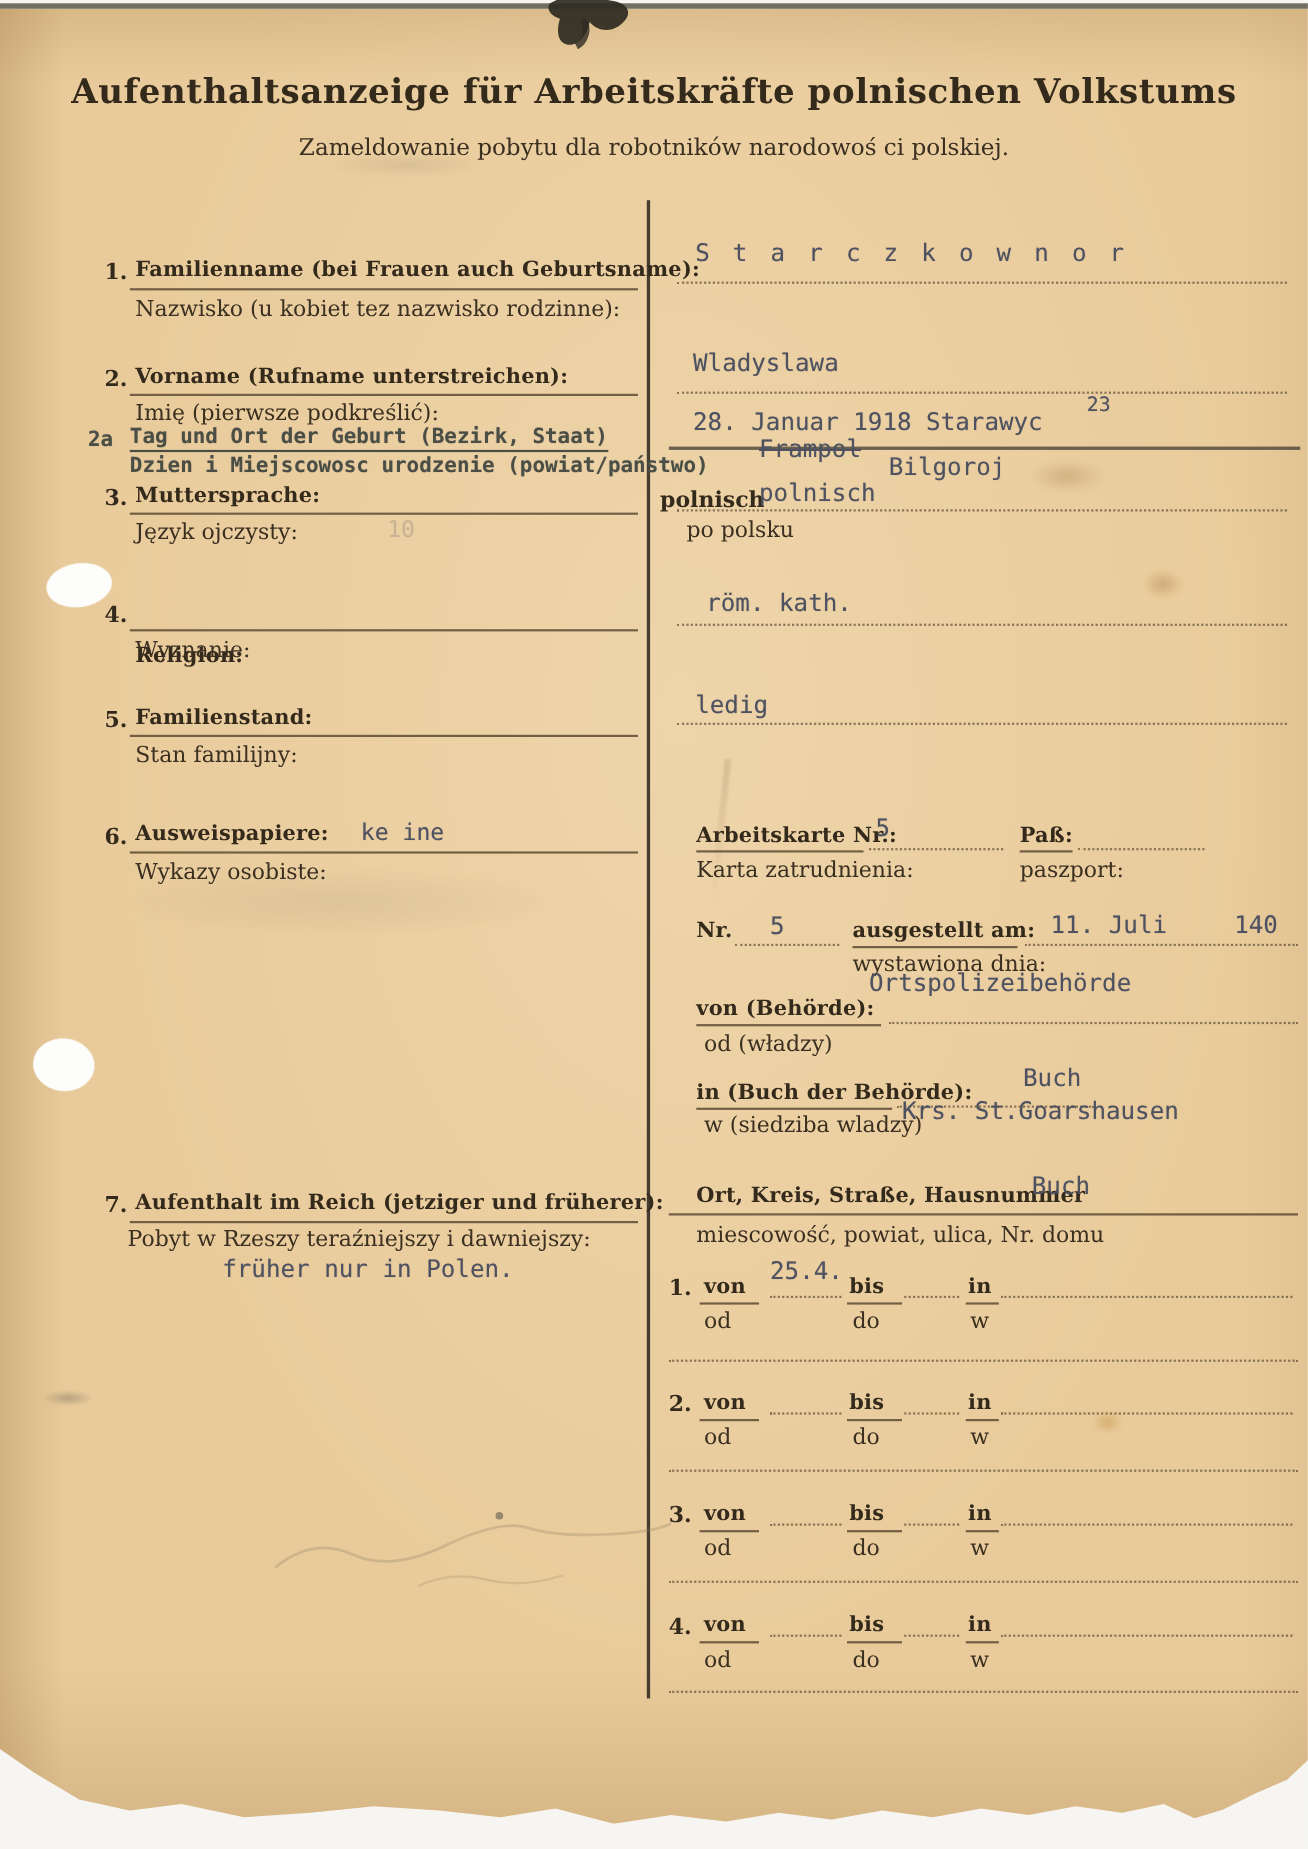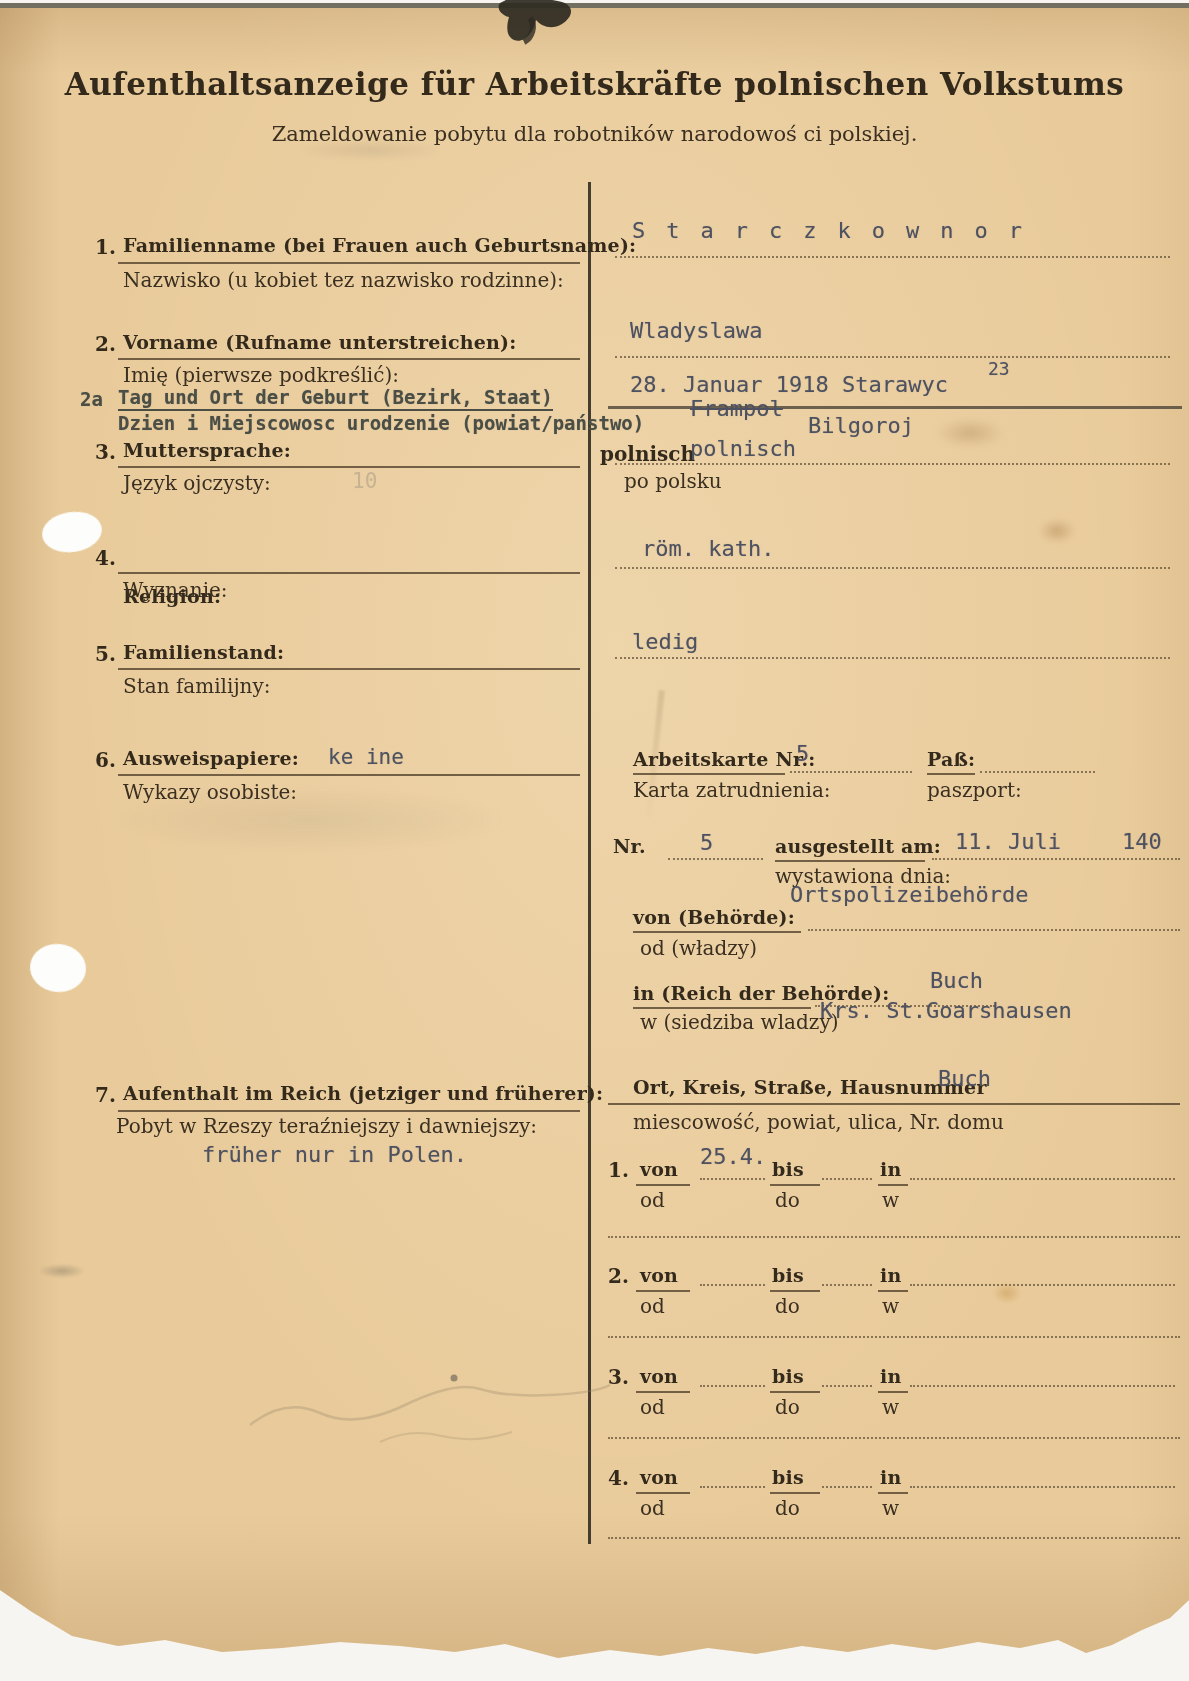--- a/index.html
+++ b/index.html
@@ -119,37 +119,37 @@
   <div class="abs frak lab-de" style="left:633px;top:748px;">Arbeitskarte Nr.:</div>
   <div class="rule" style="left:633px;top:773px;width:152px;"></div>
   <div class="abs typed val" style="left:796px;top:741px;">5</div>
   <div class="dotted" style="left:790px;top:771px;width:122px;"></div>
   <div class="abs frak lab-de" style="left:927px;top:748px;">Paß:</div>
   <div class="rule" style="left:927px;top:773px;width:48px;"></div>
   <div class="dotted" style="left:980px;top:771px;width:115px;"></div>
   <div class="abs antiq lab-pl" style="left:633px;top:778px;">Karta zatrudnienia:</div>
   <div class="abs antiq lab-pl" style="left:927px;top:778px;">paszport:</div>
 
-  <div class="abs frak lab-de" style="left:613px;top:835px;text-align:right;">Nr.</div>
+  <div class="abs frak lab-de" style="left:633px;top:835px;text-align:right;">Nr.</div>
   <div class="dotted" style="left:668px;top:858px;width:95px;"></div>
   <div class="abs typed val" style="left:700px;top:830px;">5</div>
   <div class="abs frak lab-de" style="left:775px;top:835px;">ausgestellt am:</div>
   <div class="rule" style="left:775px;top:860px;width:150px;"></div>
   <div class="dotted" style="left:932px;top:858px;width:248px;"></div>
   <div class="abs typed val" style="left:955px;top:829px;">11. Juli</div>
   <div class="abs typed val" style="left:1122px;top:829px;">140</div>
   <div class="abs antiq lab-pl" style="left:775px;top:864px;">wystawiona dnia:</div>
 
   <div class="abs typed val" style="left:790px;top:882px;">Ortspolizeibehörde</div>
   <div class="abs frak lab-de" style="left:633px;top:906px;">von (Behörde):</div>
   <div class="rule" style="left:633px;top:931px;width:168px;"></div>
   <div class="dotted" style="left:808px;top:929px;width:372px;"></div>
   <div class="abs antiq lab-pl" style="left:640px;top:936px;">od (władzy)</div>
 
-  <div class="abs frak lab-de" style="left:633px;top:982px;">in (Reich der Behörde):</div>
+  <div class="abs frak lab-de" style="left:633px;top:982px;">in (Buch der Behörde):</div>
   <div class="abs typed val" style="left:930px;top:968px;">Buch</div>
   <div class="rule" style="left:633px;top:1007px;width:178px;"></div>
   <div class="dotted" style="left:815px;top:1005px;width:180px;"></div>
   <div class="abs antiq lab-pl" style="left:640px;top:1010px;">w (siedziba wladzy)</div>
   <div class="abs typed val" style="left:820px;top:998px;z-index:2;">Krs. St.Goarshausen</div>
 
   <div class="abs frak lab-de" style="left:633px;top:1076px;">Ort, Kreis, Straße, Hausnummer</div>
   <div class="abs typed val" style="left:938px;top:1066px;">Buch</div>
   <div class="rule" style="left:608px;top:1103px;width:572px;"></div>
   <div class="abs antiq lab-pl" style="left:633px;top:1110px;">miescowość, powiat, ulica, Nr. domu</div>

